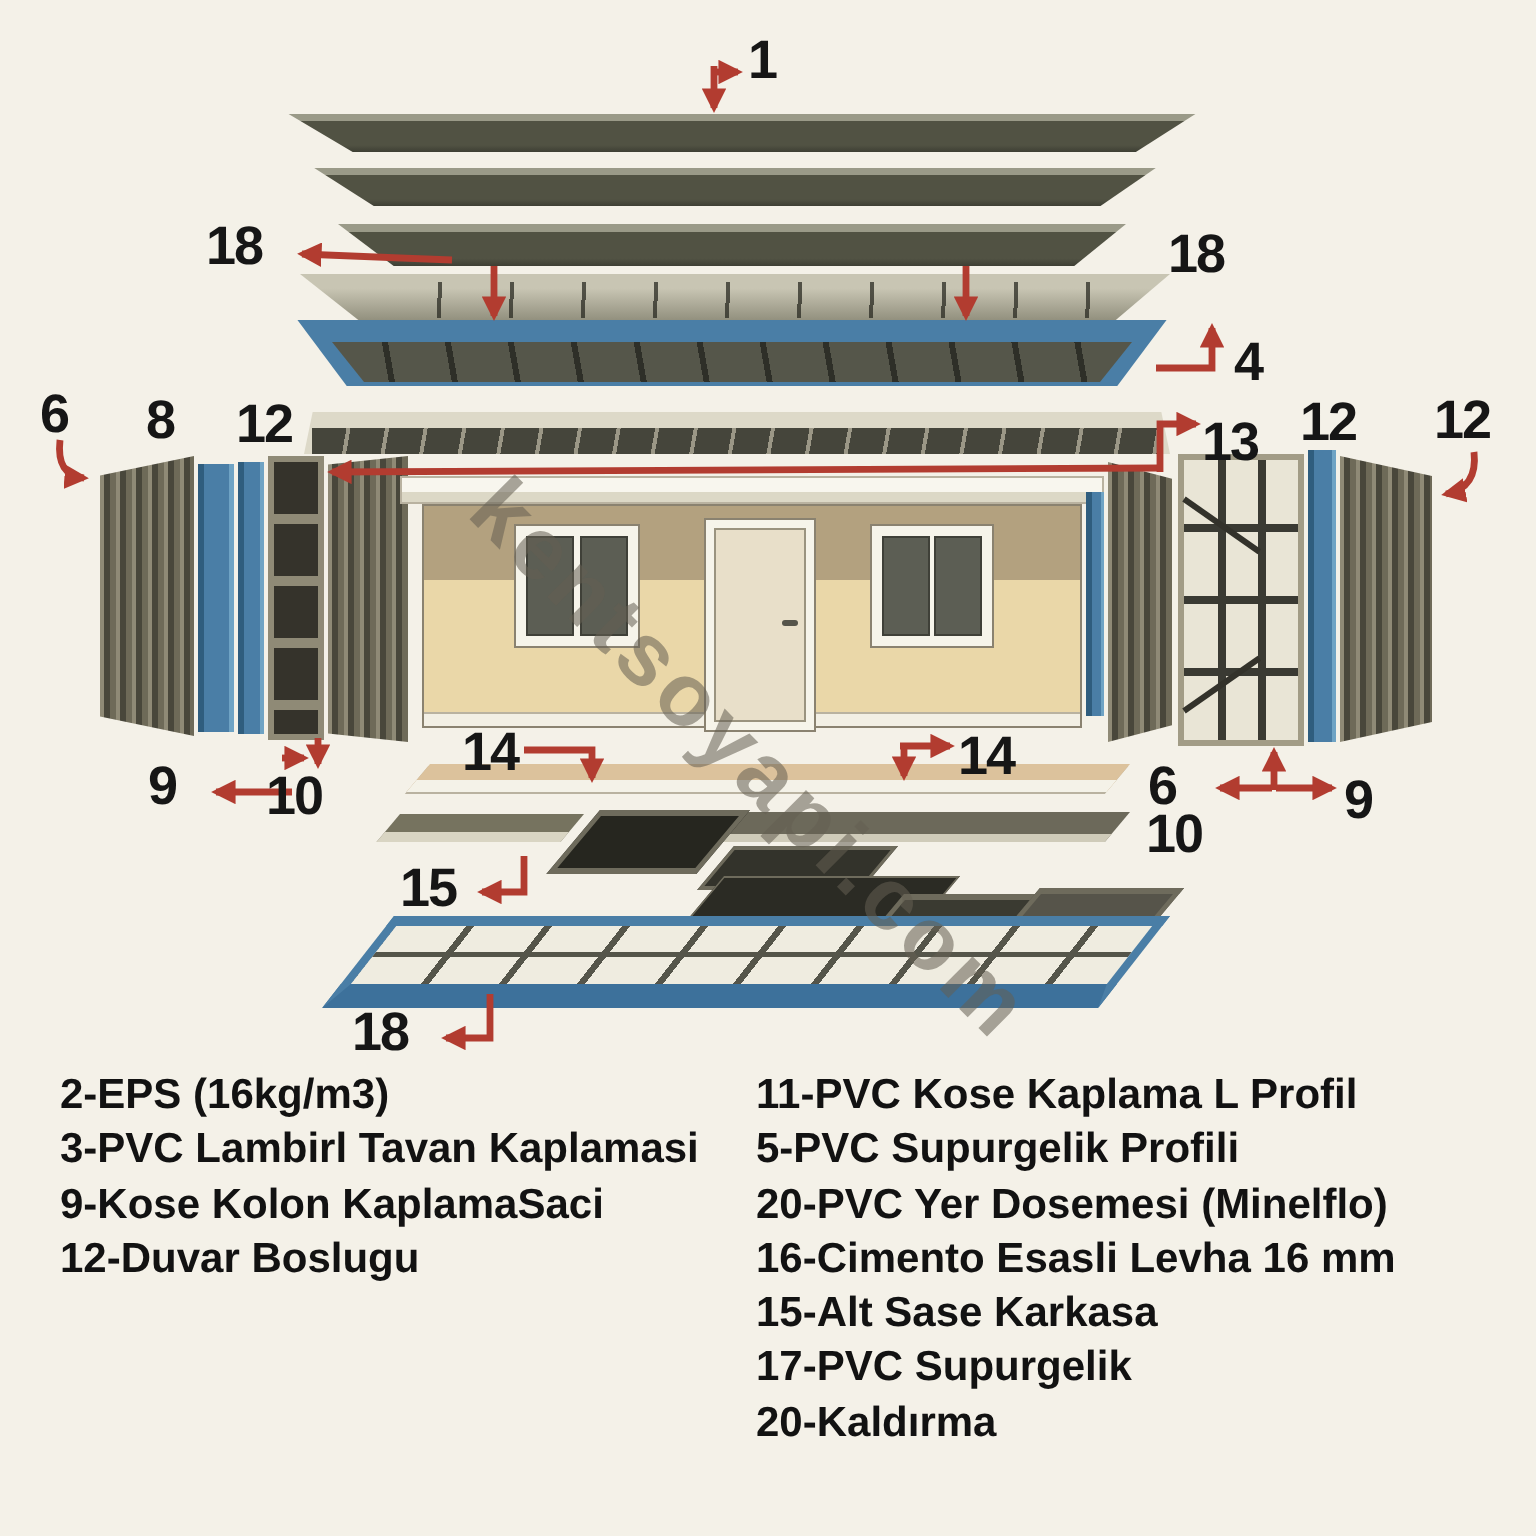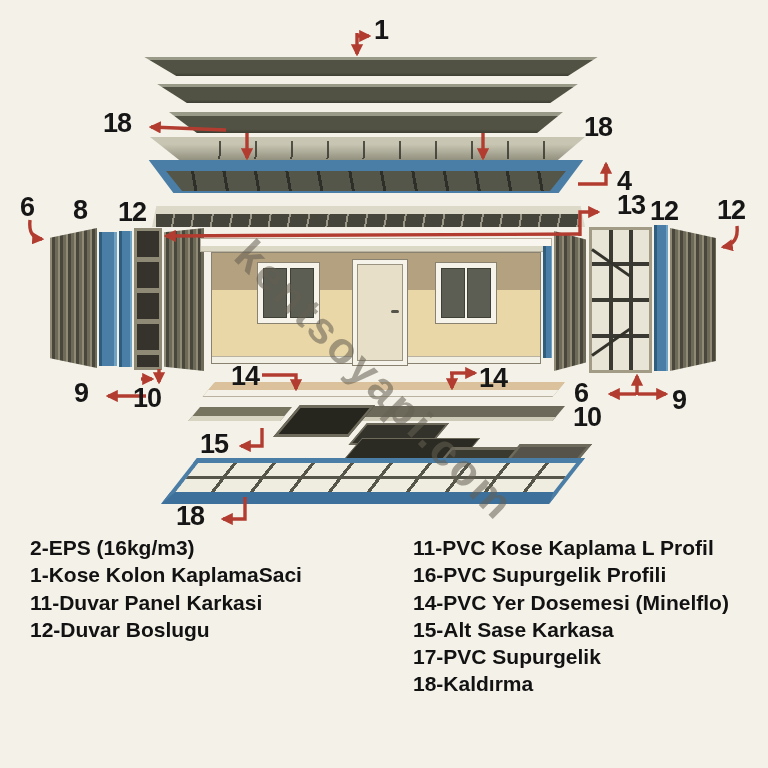--- a/index.html
+++ b/index.html
@@ -95,21 +95,21 @@
     font-size:44px; font-weight:bold; letter-spacing:3px;
     color:rgba(100,95,82,0.55); white-space:nowrap;
   }
 
   
   .legend {
     position:absolute; top:534px; color:#121212; z-index:60;
     font-size:21px; font-weight:bold; line-height:27.3px; white-space:nowrap;
   }
   .legend-left { left:30px; }
-  .legend-right { left:413px; }
+  .legend-right { left:378px; }
 </style>
 </head>
 <body>
 
 <div class="stage">
 
   <div class="abs slab" style="left:142px;top:57px;width:458px;height:19px;"></div>
   <div class="abs slab" style="left:155px;top:84px;width:425px;height:19px;"></div>
   <div class="abs slab" style="left:167px;top:112px;width:398px;height:21px;"></div>
   <div class="abs slab-ribbed" style="left:150px;top:137px;width:435px;height:24px;">
@@ -203,41 +203,42 @@
     </g>
   </svg>
 
   <span class="co" style="left:374px;top:17px;">1</span>
   <span class="co" style="left:103px;top:110px;">18</span>
   <span class="co" style="left:584px;top:114px;">18</span>
   <span class="co" style="left:617px;top:168px;">4</span>
   <span class="co" style="left:20px;top:194px;">6</span>
   <span class="co" style="left:73px;top:197px;">8</span>
   <span class="co" style="left:118px;top:199px;">12</span>
-  <span class="co" style="left:601px;top:192px;margin-left:16px;">13</span>
+  <span class="co" style="left:601px;top:208px;">13</span>
   <span class="co" style="left:650px;top:198px;">12</span>
   <span class="co" style="left:717px;top:197px;">12</span>
   <span class="co" style="left:74px;top:380px;">9</span>
   <span class="co" style="left:133px;top:385px;">10</span>
   <span class="co" style="left:231px;top:363px;">14</span>
   <span class="co" style="left:479px;top:365px;">14</span>
   <span class="co" style="left:574px;top:380px;">6</span>
   <span class="co" style="left:672px;top:387px;">9</span>
   <span class="co" style="left:573px;top:404px;">10</span>
   <span class="co" style="left:200px;top:431px;">15</span>
   <span class="co" style="left:176px;top:503px;">18</span>
 
   <div class="legend legend-left">
     <div>2-EPS (16kg/m3)</div>
-    <div>1-Kose Kolon KaplamaSaci</div>
-    <div>11-Duvar Panel Karkasi</div>
+    <div>3-PVC Lambirl Tavan Kaplamasi</div>
+    <div>9-Kose Kolon KaplamaSaci</div>
     <div>12-Duvar Boslugu</div>
   </div>
   <div class="legend legend-right">
     <div>11-PVC Kose Kaplama L Profil</div>
-    <div>16-PVC Supurgelik Profili</div>
-    <div>14-PVC Yer Dosemesi (Minelflo)</div>
+    <div>5-PVC Supurgelik Profili</div>
+    <div>20-PVC Yer Dosemesi (Minelflo)</div>
+    <div>16-Cimento Esasli Levha 16 mm</div>
     <div>15-Alt Sase Karkasa</div>
     <div>17-PVC Supurgelik</div>
-    <div>18-Kaldırma</div>
+    <div>20-Kaldırma</div>
   </div>
 
 </div>
 
 </body></html>

